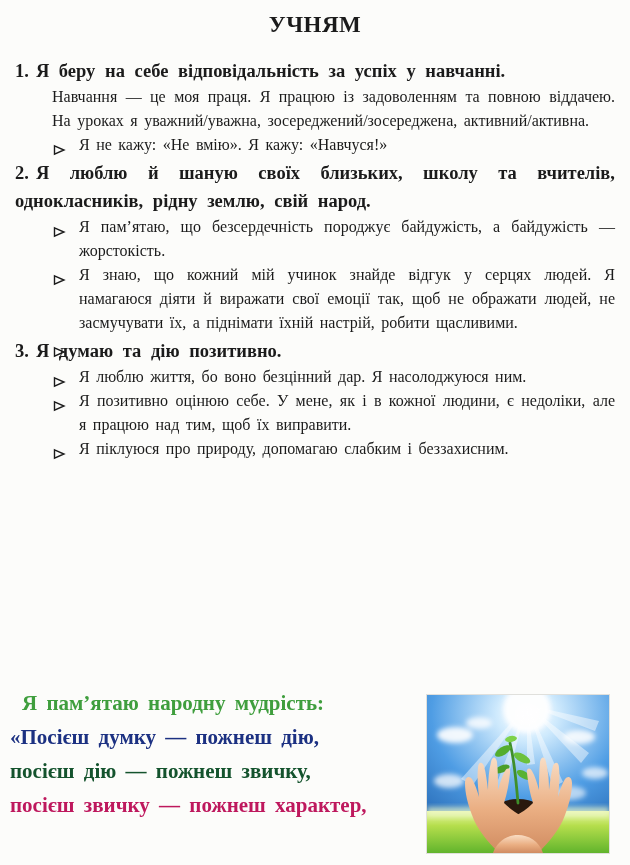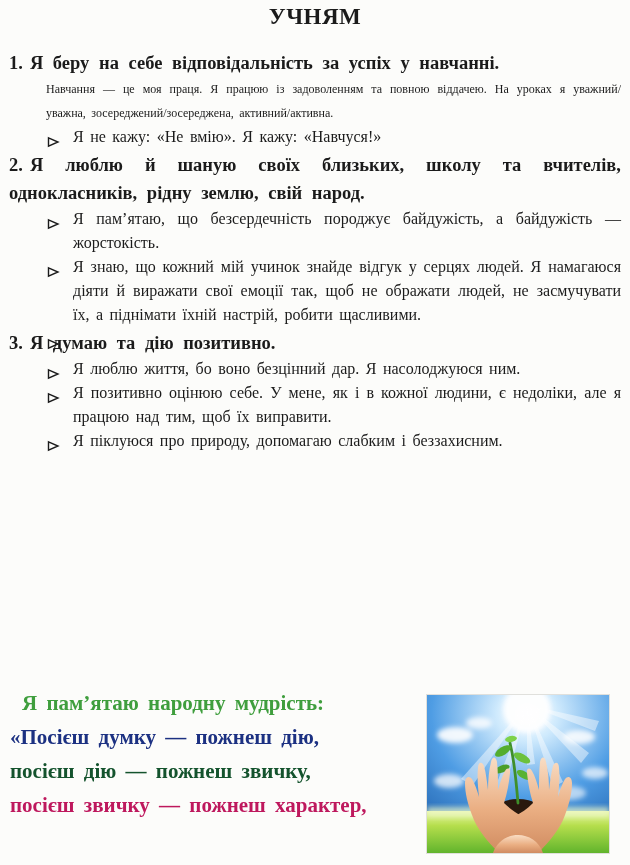--- a/index.html
+++ b/index.html
@@ -6,39 +6,39 @@
   .page{
     position:relative;
     width:630px;height:865px;
     margin:0 auto;
     background:#fcfcfa;
     font-family:"Liberation Serif", serif;
     color:#1b1b1b;
     overflow:hidden;
   }
   .page-title{
-    margin:0;padding-top:4px;
+    margin:8px;padding-top:4px;
     text-align:center;
     font-size:23px;font-weight:bold;
     letter-spacing:0.5px;
   }
-  .content{padding:0 9px;}
+  .content{padding:0 15px;}
   .sec{margin-top:0;}
   .sec-1{margin-top:19px;}
   .sec-h{
     margin:2px 0 0 0;
     font-size:18.5px;font-weight:bold;
     line-height:28px;
     text-align:justify;
     word-spacing:5px;
   }
   .sec-h .num{margin-right:7px;}
   .intro{
     margin:0 0 0 37px;
-    font-size:12px;line-height:24px;
+    font-size:16px;line-height:24px;
     text-align:justify;
     word-spacing:2.5px;
   }
   .bullets{
     list-style:none;
     margin:0 0 0 38px;padding:0;
   }
   .bullets li{
     position:relative;
     padding-left:26px;

